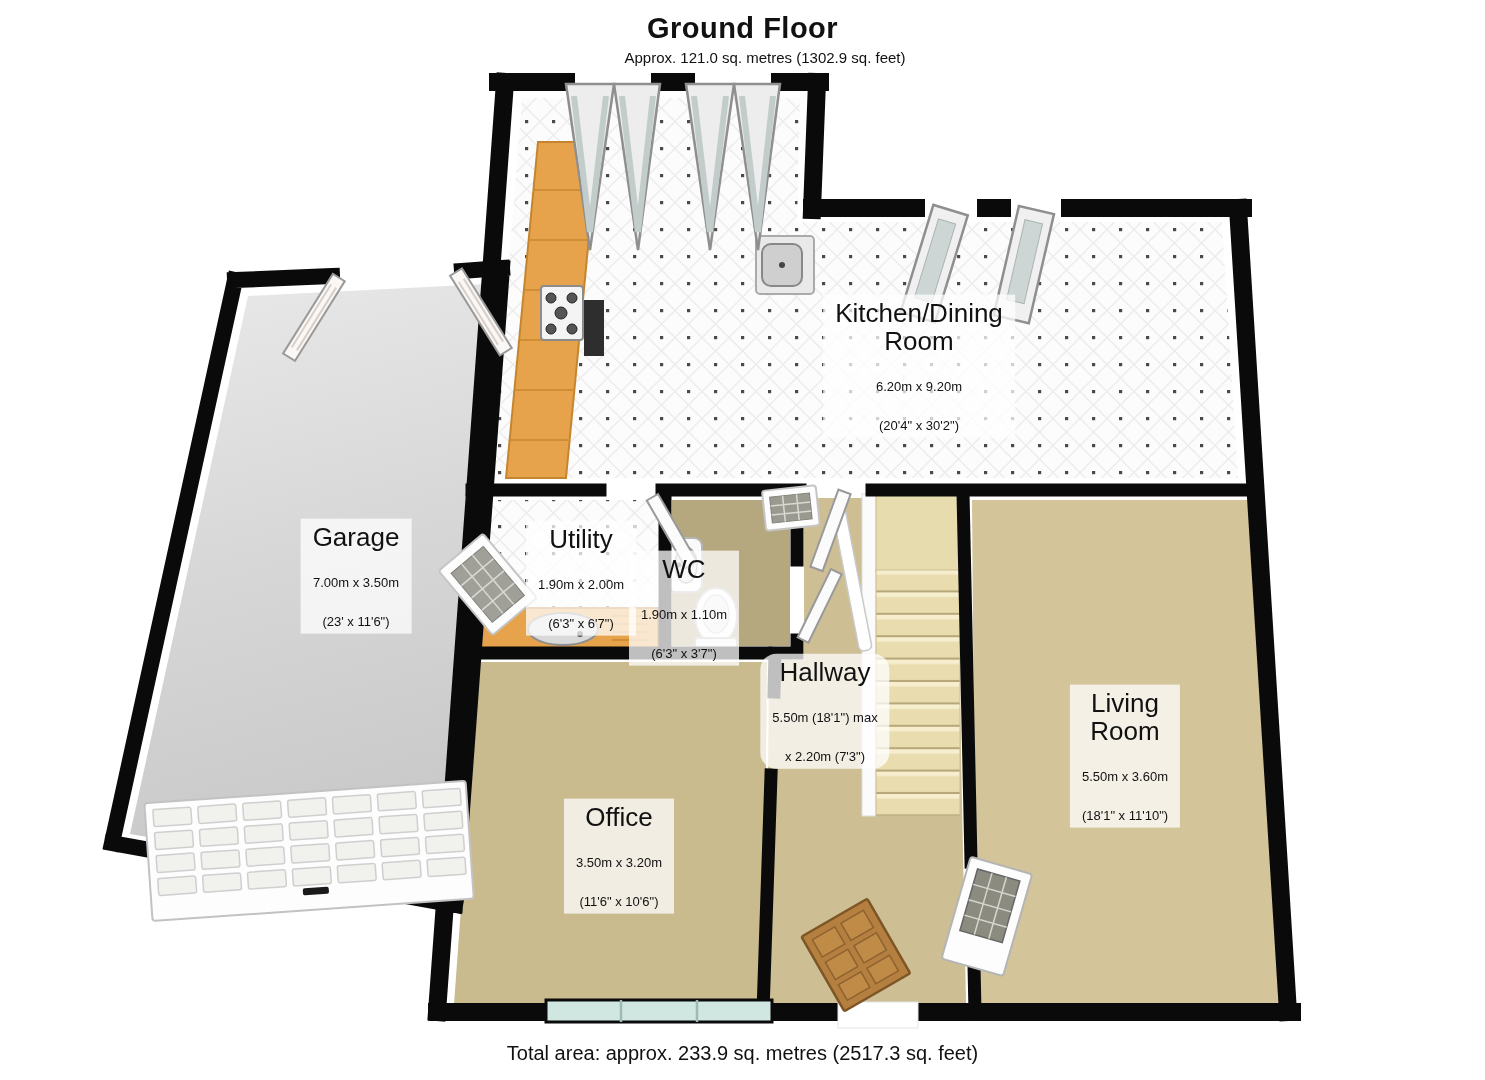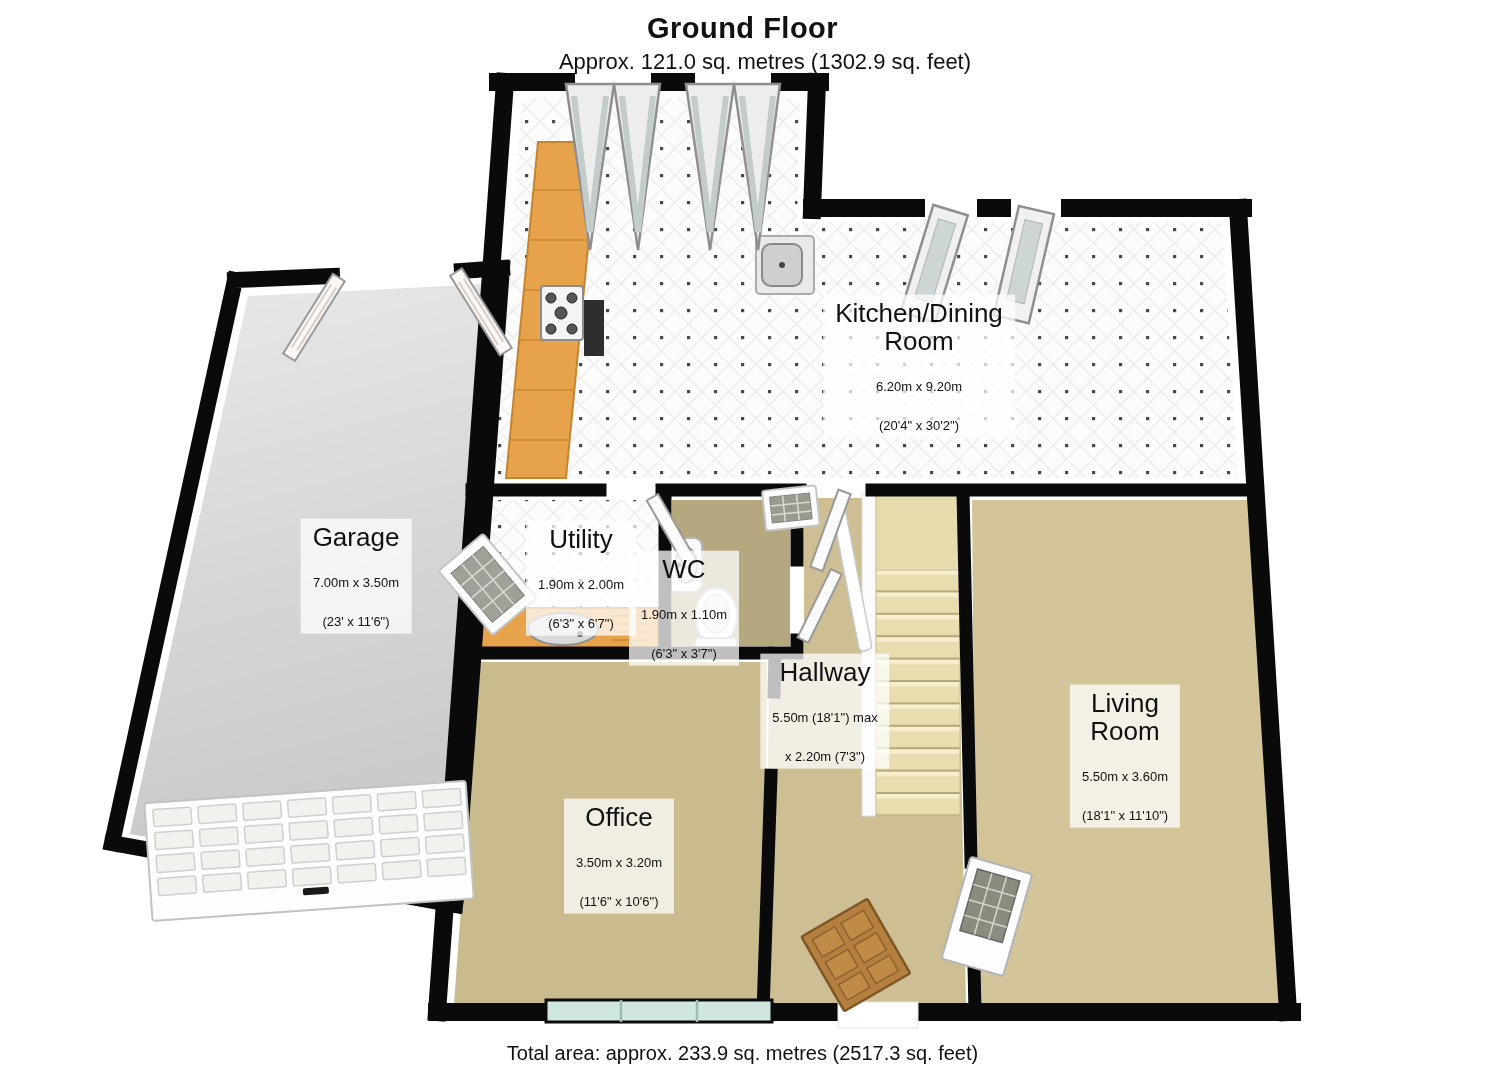--- a/index.html
+++ b/index.html
@@ -1,20 +1,20 @@
 <!DOCTYPE html>
 <html><head>
 <meta charset="utf-8">
 <style>
   html,body{margin:0;padding:0;background:#fff;}
   body{font-family:"Liberation Sans", sans-serif; color:#111;}
   #stage{position:relative;width:1306px;height:1080px;background:#fff;overflow:hidden;}
   .hdr{position:absolute;top:12px;left:0;width:1485px;text-align:center;z-index:5;}
   .hdr .title{font-size:29px;font-weight:bold;letter-spacing:.5px;}
-  .hdr .subtitle{font-size:22px;margin-top:4px;margin-left:45px;}
+  .hdr .subtitle{font-size:15px;margin-top:4px;margin-left:45px;}
   .ftr{position:absolute;top:1042px;left:0;width:1485px;text-align:center;font-size:20px;z-index:5;}
   #plan-svg{position:absolute;left:0;top:0;z-index:1;}
   .room-label{position:absolute;transform:translate(-50%,-50%);background:rgba(255,255,255,.74);
     text-align:center;padding:4px 12px;z-index:4;white-space:nowrap;}
   .room-label .rname{font-size:26px;font-weight:normal;line-height:1.08;}
   .room-label .rdim{font-size:13px;line-height:1.18;margin-top:24px;}
 </style>
 </head>
 <body>
 
@@ -244,21 +244,21 @@
     <div class="rdim">1.90m x 2.00m</div>
     <div class="rdim">(6'3" x 6'7")</div>
   </div>
 
   <div class="room-label" style="left:684px;top:608px;">
     <div class="rname">WC</div>
     <div class="rdim">1.90m x 1.10m</div>
     <div class="rdim">(6'3" x 3'7")</div>
   </div>
 
-  <div class="room-label" style="left:825px;top:711px;">
+  <div class="room-label" style="left:825px;top:711px;border-radius:16px;">
     <div class="rname">Hallway</div>
     <div class="rdim">5.50m (18'1") max</div>
     <div class="rdim">x 2.20m (7'3")</div>
   </div>
 
   <div class="room-label" style="left:619px;top:856px;">
     <div class="rname">Office</div>
     <div class="rdim">3.50m x 3.20m</div>
     <div class="rdim">(11'6" x 10'6")</div>
   </div>

